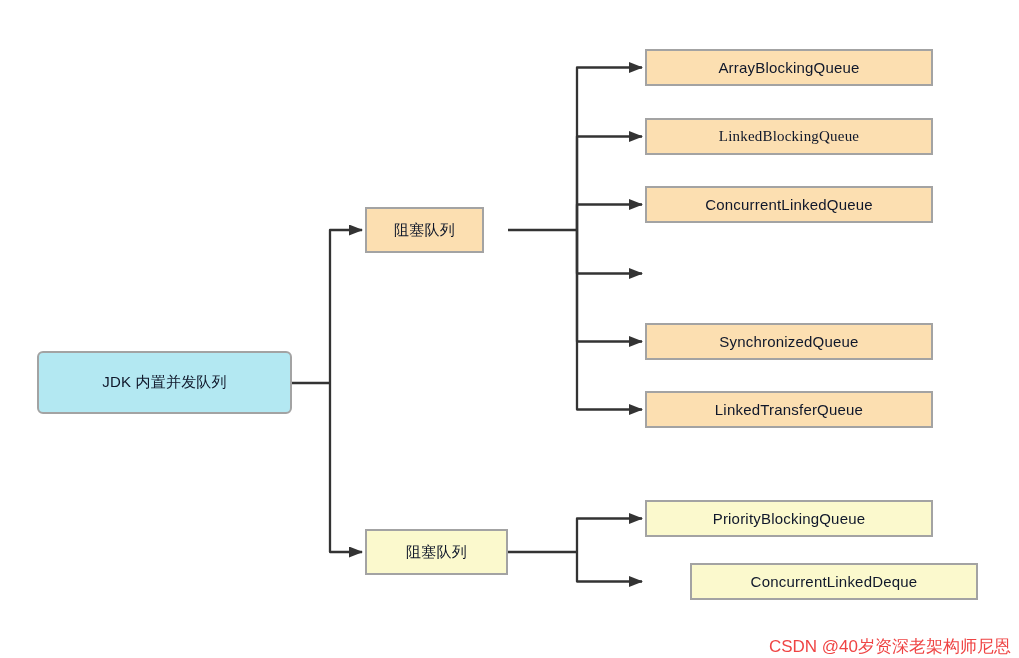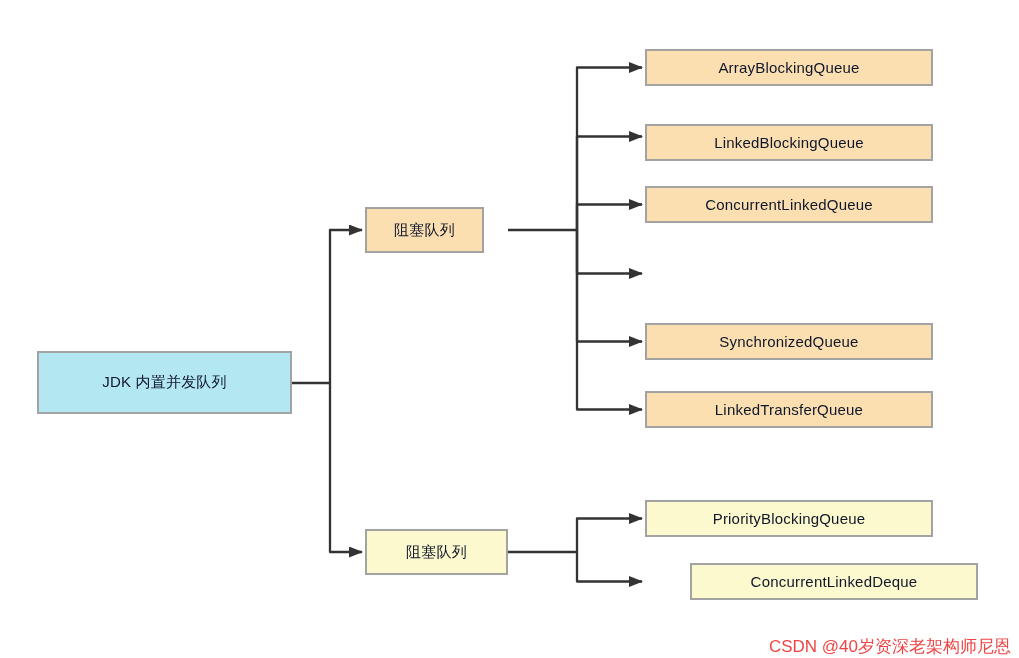--- a/index.html
+++ b/index.html
@@ -31,34 +31,35 @@
     justify-content: center;
     color: #0f172a;
     font-size: 15px;
     letter-spacing: 0.2px;
     white-space: nowrap;
   }
   .node.root {
     left: 37px;  top: 351px;  width: 255px; height: 63px;
     background: #b3e8f2;
     font-size: 15px;
+    border-radius: 6px;
   }
   .node.cat-blocking {
     left: 365px; top: 207px;  width: 119px; height: 46px;
     background: #fcdfb1;
   }
   .node.cat-nonblocking {
     left: 365px; top: 529px;  width: 143px; height: 46px;
     background: #fbf9cd;
   }
   .node.leaf { left: 645px; width: 288px; height: 37px; }
   .node.leaf.orange { background: #fcdfb1; }
   .node.leaf.yellow { background: #fbf9cd; }
   .leaf.b0 { top: 49px; }
-  .leaf.b1 { top: 124px; }
+  .leaf.b1 { top: 118px; font-family: Liberation Serif, serif; }
   .leaf.b2 { top: 186px; }
   .leaf.b3 { top: 255px; }
   .leaf.b4 { top: 323px; }
   .leaf.b5 { top: 391px; }
   .leaf.n0 { top: 500px; }
   .leaf.n1 { top: 563px; margin-left: 45px; }
   .watermark {
     position: absolute;
     right: 8px;
     bottom: 0;

